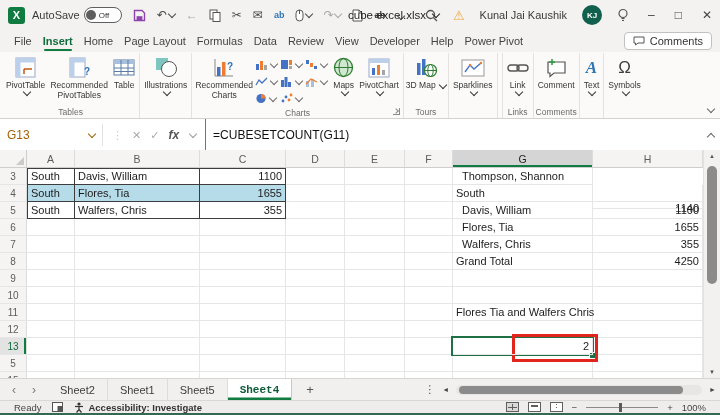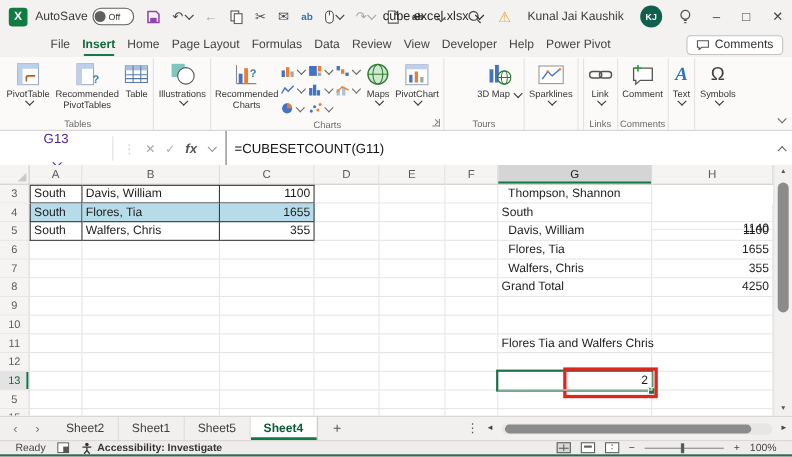--- a/index.html
+++ b/index.html
@@ -44,21 +44,21 @@
   .dlg{position:absolute;right:3px;bottom:4px;width:6px;height:6px;border-right:1px solid #8a8a8a;border-bottom:1px solid #8a8a8a;}
   .dlg::after{content:"";position:absolute;right:1px;bottom:1px;width:3px;height:3px;border-right:1px solid #8a8a8a;border-bottom:1px solid #8a8a8a;transform:rotate(-45deg);}
   .cgrid{display:grid;grid-template-columns:repeat(3,25px);grid-auto-rows:17px;align-items:center;justify-items:start;margin-top:2px;}
   .citem{display:flex;align-items:center;gap:1px;color:#6a6a6a;}
   .ribbon-collapse{position:absolute;right:6px;bottom:3px;color:#666;}
   .bigA{font-size:17px;font-style:italic;color:#2e75b6;font-weight:bold;font-family:"Liberation Serif",serif;}
   .omega{font-size:17px;color:#3f3f3f;}
 
   
   .formulabar{top:118px;height:32px;background:#fff;border-top:1px solid #d4d1ce;display:flex;align-items:stretch;font-size:12px;color:#222;}
-  .namebox{width:88px;display:flex;align-items:center;justify-content:space-between;padding:0 7px;color:#4c1d95;flex-direction:column;}
+  .namebox{width:88px;display:flex;align-items:center;justify-content:space-between;padding:0 7px;color:#a16207;}
   .fbsep{width:1px;background:#e3e1df;margin:5px 0;}
   .fbicons{display:flex;align-items:center;gap:9px;padding:0 9px;color:#a9a9a9;font-size:11px;}
   .fx{font-style:italic;font-weight:700;color:#555;font-size:12px;}
   .fbinput{flex:1;display:flex;align-items:center;padding:0 7px;border-left:1px solid #737373;font-size:12px;color:#111;white-space:pre;}
   .fbexp{width:20px;display:flex;align-items:center;justify-content:center;color:#666;}
 
   
   .sheet{top:150px;height:228px;background:#fff;overflow:hidden;}
   .grid-head{display:flex;height:18px;}
   .corner{width:27px;flex:none;background:#f5f4f3;border-right:1px solid #cecece;border-bottom:1px solid #cecece;position:relative;box-sizing:border-box;}
@@ -80,21 +80,21 @@
   .red-box{position:absolute;left:512px;top:184px;width:86px;height:28px;border:3px solid #e2251c;box-sizing:border-box;pointer-events:none;}
   .vscroll{position:absolute;right:0;top:0;bottom:0;width:17px;background:#f2f1f0;border-left:1px solid #e2e2e2;box-sizing:border-box;}
   .varrow{position:absolute;left:0;right:0;text-align:center;font-size:6px;color:#555;}
   .vthumb{position:absolute;left:3px;width:10px;top:16px;height:118px;background:#8b8b8b;border-radius:5px;}
 
   
   .sheetbar{top:378px;height:22px;background:#f2f0ee;border-top:1px solid #d7d4d1;display:flex;align-items:stretch;font-size:11px;color:#444;box-sizing:border-box;}
   .snav{display:flex;align-items:center;gap:16px;padding:0 12px;color:#777;font-size:12px;}
   .stabs{display:flex;align-items:stretch;}
   .stab{display:flex;align-items:center;padding:0 12px;border-right:1px solid #dedbd8;color:#3e3e3e;white-space:nowrap;}
-  .stab.active{background:#fff;color:#0d5c3a;font-weight:700;box-shadow:inset 0 -2.5px 0 #107c41;border-right:1px solid #c9c6c3;}
+  .stab.active{background:#fff;color:#0d5c3a;font-weight:700;box-shadow:inset 0 -2.5px 0 #107c41;border-right:1px solid #c9c6c3;font-family:Liberation Mono, monospace;}
   .addsheet{display:flex;align-items:center;padding:0 14px;color:#555;font-size:13px;}
   .hscroll{margin-left:auto;display:flex;align-items:center;gap:7px;padding-right:4px;color:#555;}
   .htrack{width:246px;height:10px;background:#e8e6e4;border-radius:5px;position:relative;}
   .hthumb{position:absolute;left:3px;top:1px;width:224px;height:8px;background:#8b8b8b;border-radius:4px;}
   .harr{font-size:7px;color:#444;}
 
   
   .statusbar{top:400px;height:15px;background:#efedeb;border-top:1px solid #dad8d6;border-bottom:2px solid #336952;display:flex;align-items:center;padding:0 14px;gap:11px;font-size:9.5px;color:#454545;box-sizing:border-box;}
   .sb-bold{font-weight:700;color:#333;}
   .sb-right{margin-left:auto;display:flex;align-items:center;gap:9px;}
@@ -189,21 +189,21 @@
     </span>
     <span class="winctl">
       <span>–</span>
       <span>□</span>
       <span>✕</span>
     </span>
   </div>
 </div>
 
 <div class="band menubar">
-  <div id="menu-tabs" style="display:flex;gap:11px;align-items:flex-end;margin-left:32px;">
+  <div id="menu-tabs" style="display:flex;gap:11px;align-items:flex-end;">
       <div class="mtab">File</div>
       <div class="mtab active">Insert</div>
       <div class="mtab">Home</div>
       <div class="mtab">Page Layout</div>
       <div class="mtab">Formulas</div>
       <div class="mtab">Data</div>
       <div class="mtab">Review</div>
       <div class="mtab">View</div>
       <div class="mtab">Developer</div>
       <div class="mtab">Help</div>
@@ -383,21 +383,21 @@
       </div>
     </div>
     <div class="rlabel">
         <span>Charts</span>
       </div>
     <span class="dlg"></span>
   </div>
 
   <div class="rgroup">
     <div class="rbuttons">
-      <div class="rbtn" style="max-width:36px;margin-left:28px;">
+      <div class="rbtn" style="max-width:36px;">
         <span class="ric">
           <svg width="22" height="21" viewBox="0 0 22 21">
               <rect x="2" y="6" width="3.5" height="12" fill="#4472c4"></rect>
               <rect x="7" y="2" width="3.5" height="16" fill="#4472c4"></rect>
               <circle cx="15.5" cy="13.5" r="6" fill="#fff" stroke="#2f7d32" stroke-width="1.2"></circle>
               <ellipse cx="15.5" cy="13.5" rx="2.7" ry="6" fill="none" stroke="#2f7d32"></ellipse>
               <line x1="9.5" y1="13.5" x2="21.5" y2="13.5" stroke="#2f7d32"></line>
             </svg>
         </span>
         <span class="nowrap"><span>3D Map</span> <span class="chev"></span></span>

